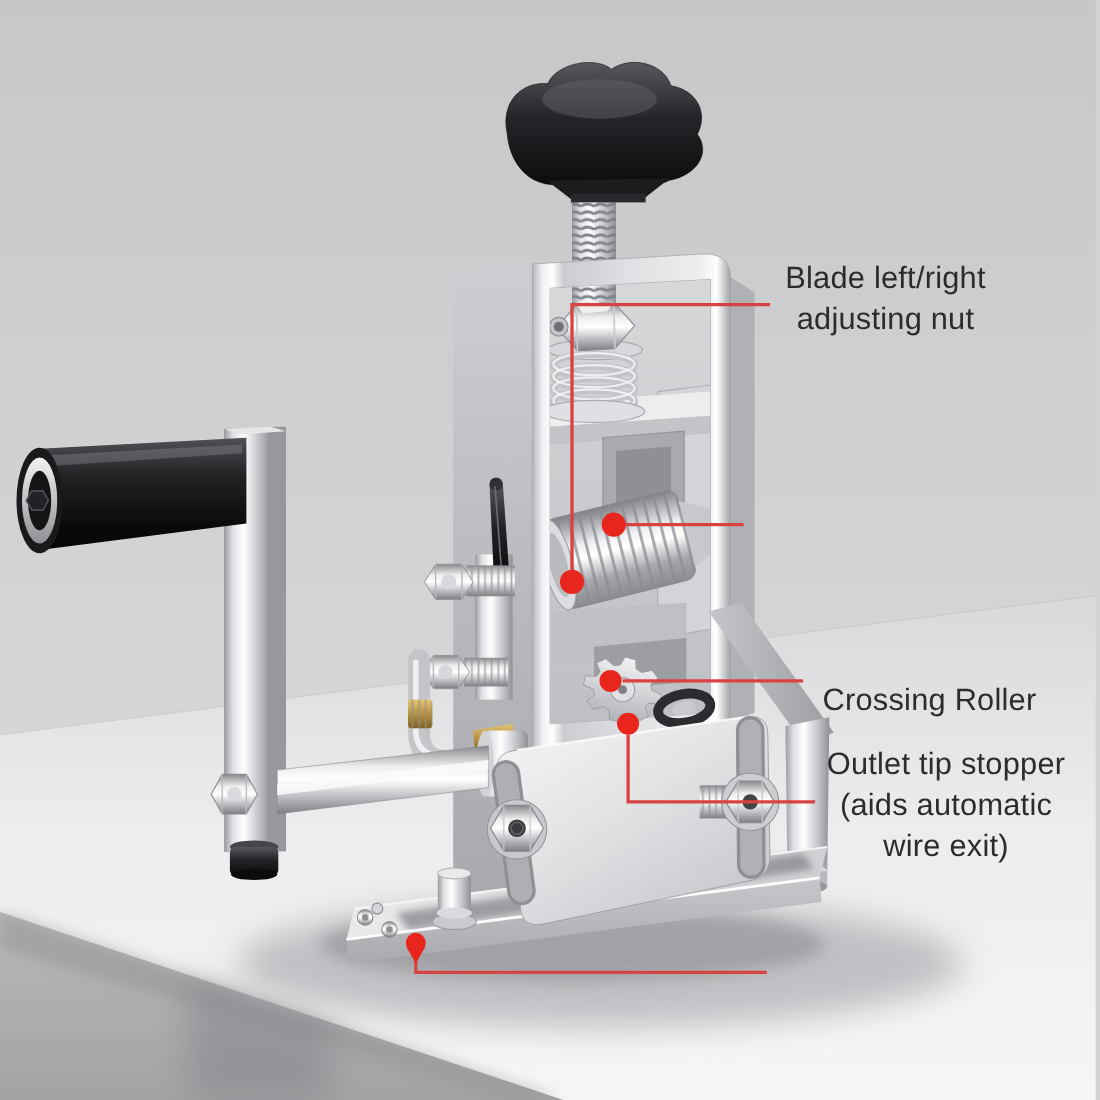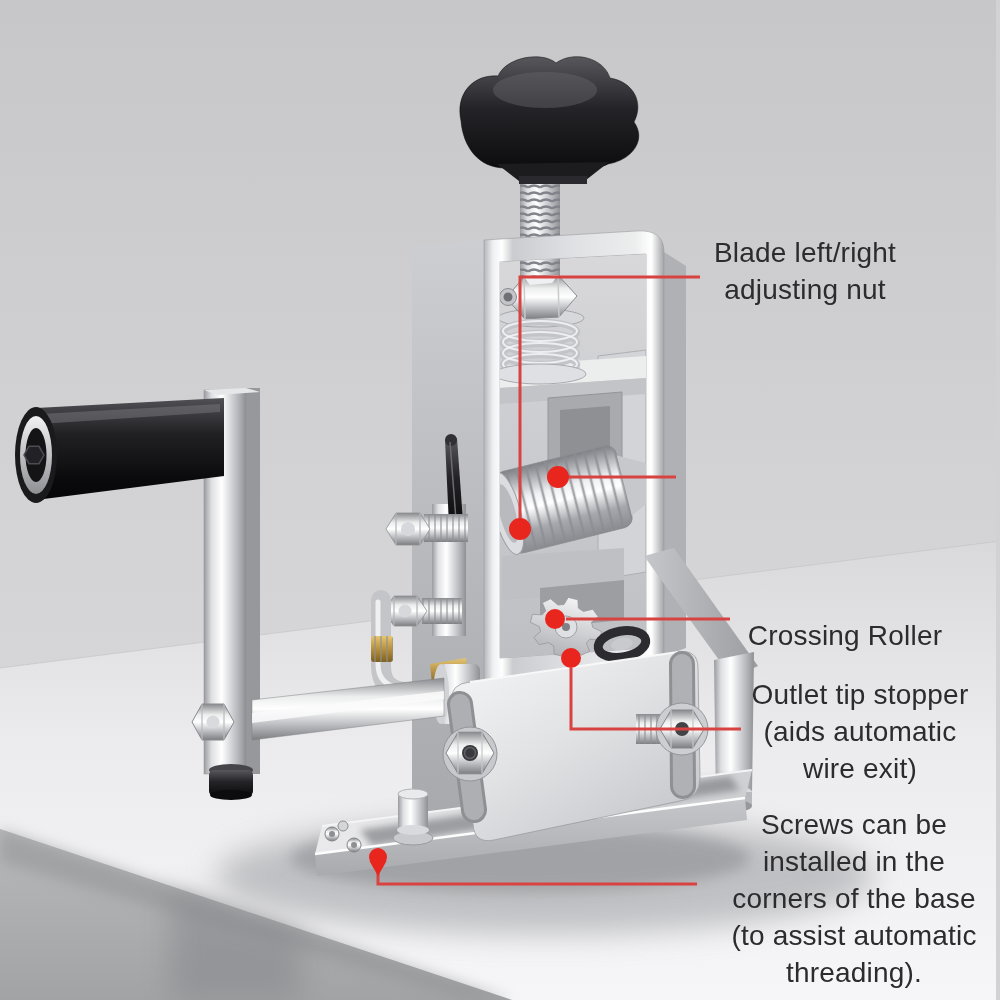--- a/index.html
+++ b/index.html
@@ -347,18 +347,13 @@
     </g>
   </g>
 </svg>
 
   <div class="label" style="left:680px;top:234px;width:250px;">Blade left/right
 adjusting nut</div>
   <div class="label" style="left:720px;top:598px;width:250px;margin-top:19px;">Crossing Roller</div>
   <div class="label" style="left:715px;top:676px;width:290px;">Outlet tip stopper
 (aids automatic
 wire exit)</div>
-  <div class="label" style="left:709px;top:806px;width:290px;">Screws can be
-installed in the
-corners of the base
-(to assist automatic
-threading).</div>
 </div>
 
 </body></html>

